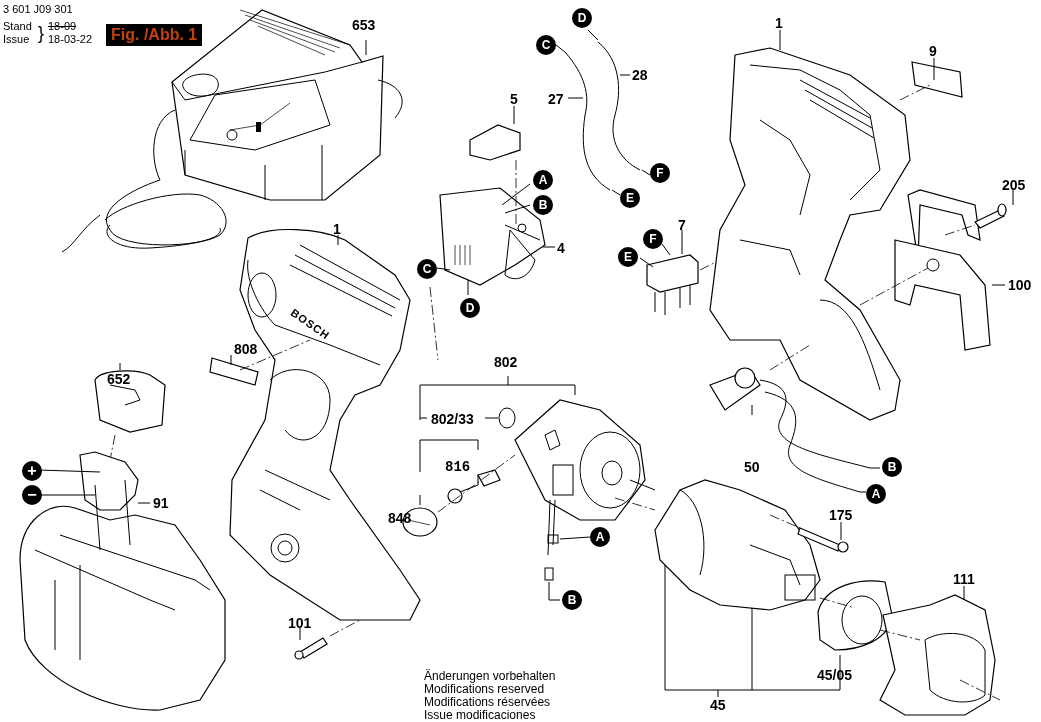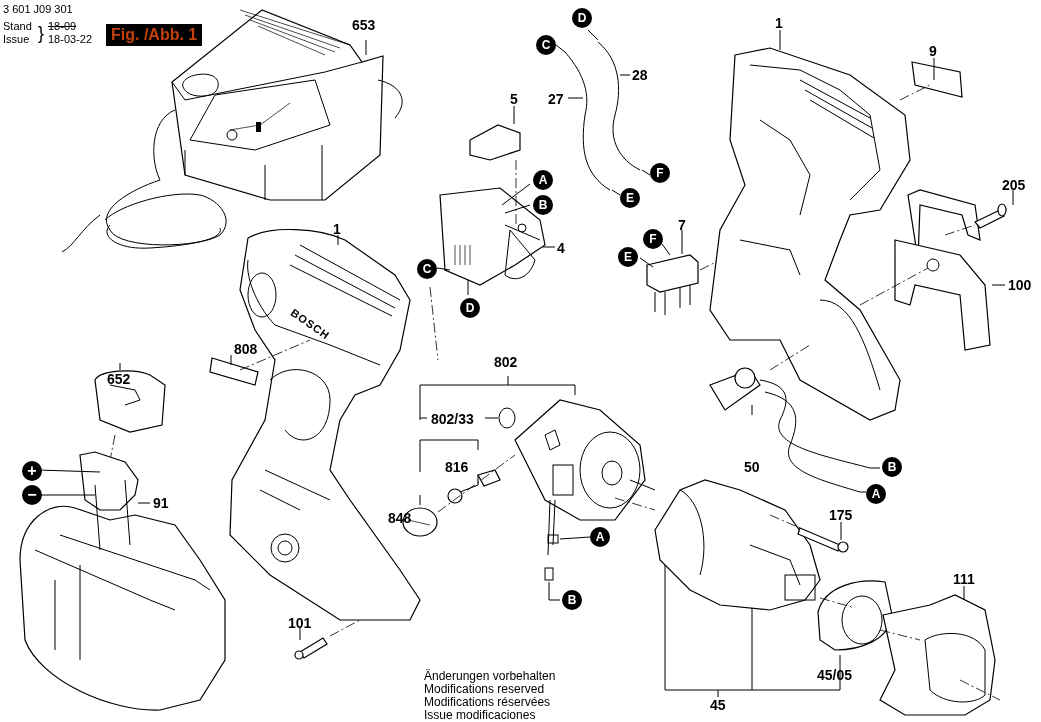--- a/index.html
+++ b/index.html
@@ -223,21 +223,21 @@
 <div class="lbl" style="left:632px;top:68px;">28</div>
 <div class="lbl" style="left:678px;top:218px;">7</div>
 <div class="lbl" style="left:929px;top:44px;">9</div>
 <div class="lbl" style="left:1002px;top:178px;">205</div>
 <div class="lbl" style="left:1008px;top:278px;">100</div>
 <div class="lbl" style="left:744px;top:415px;margin-top:45px;">50</div>
 <div class="lbl" style="left:107px;top:336px;margin-top:36px;">652</div>
 <div class="lbl" style="left:218px;top:342px;padding-left:16px;">808</div>
 <div class="lbl" style="left:494px;top:355px;">802</div>
 <div class="lbl" style="left:431px;top:412px;">802/33</div>
-<div class="lbl" style="left:445px;top:460px;">816</div>
+<div class="lbl" style="left:445px;top:460px;font-family:Liberation Mono, monospace;">816</div>
 <div class="lbl" style="left:388px;top:475px;margin-top:36px;">848</div>
 <div class="lbl" style="left:153px;top:496px;">91</div>
 <div class="lbl" style="left:288px;top:616px;">101</div>
 <div class="lbl" style="left:829px;top:508px;">175</div>
 <div class="lbl" style="left:953px;top:572px;">111</div>
 <div class="lbl" style="left:710px;top:698px;">45</div>
 <div class="lbl" style="left:817px;top:668px;">45/05</div>
 
 <div class="conn" style="left:533px;top:170px;">A</div>
 <div class="conn" style="left:533px;top:195px;">B</div>

